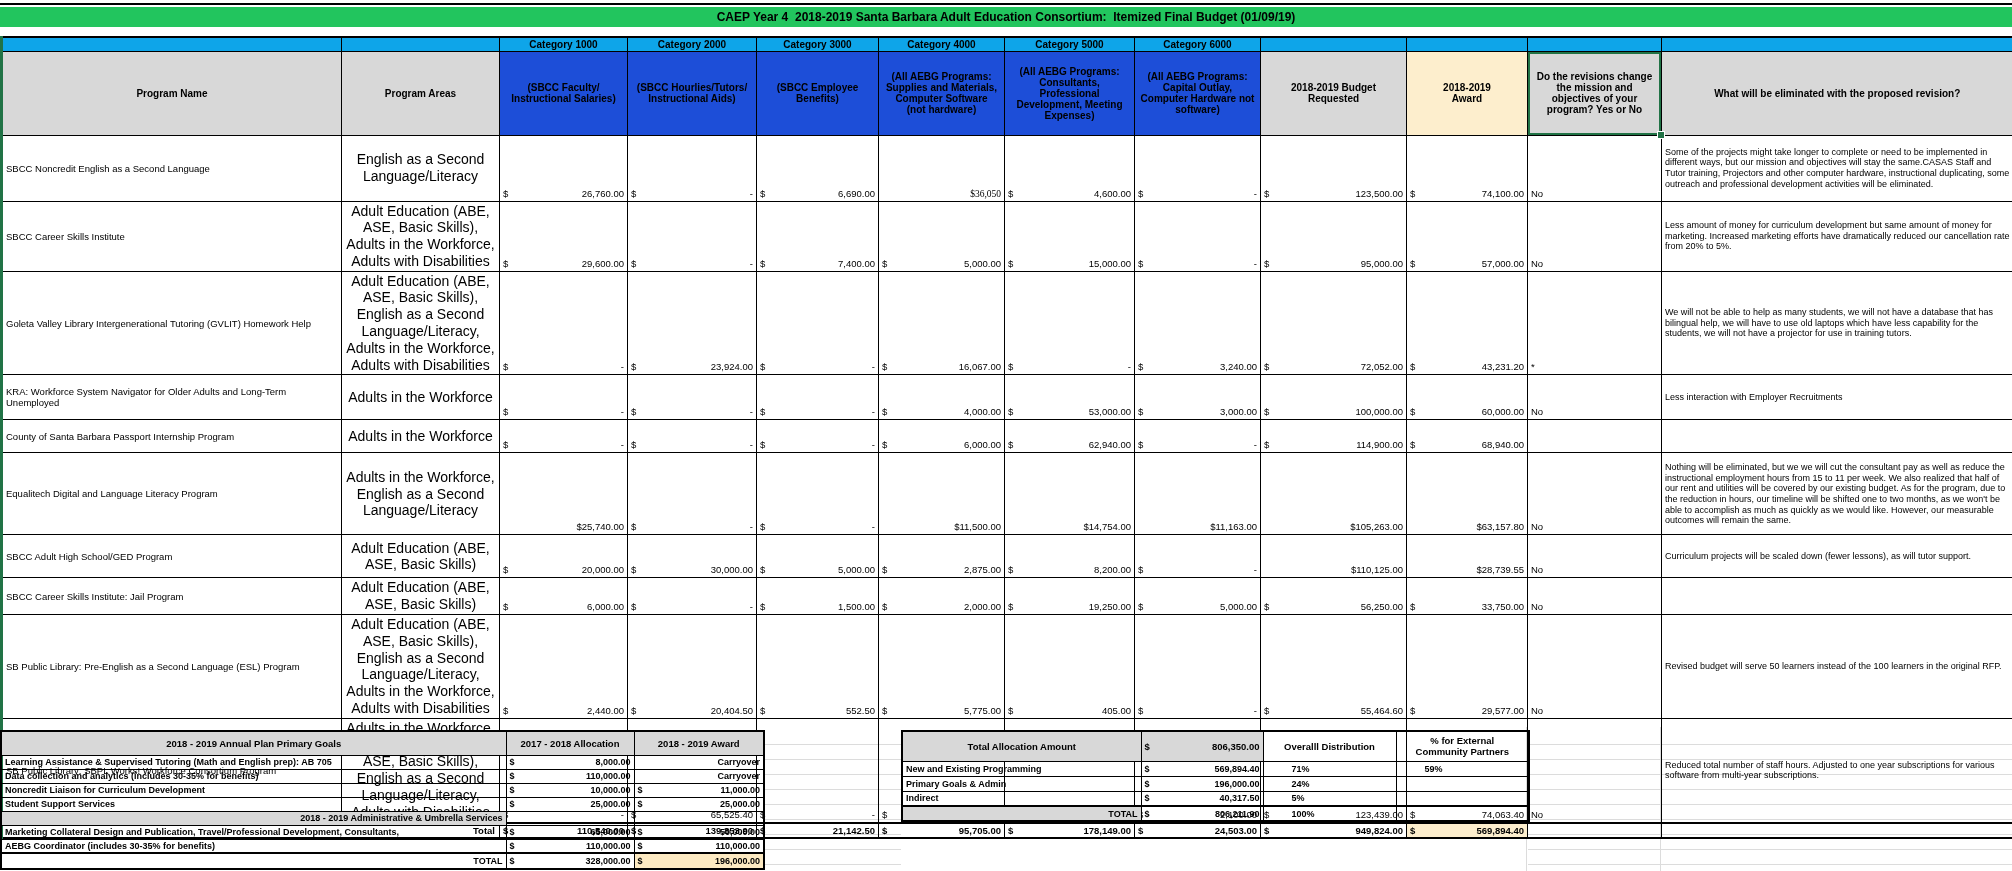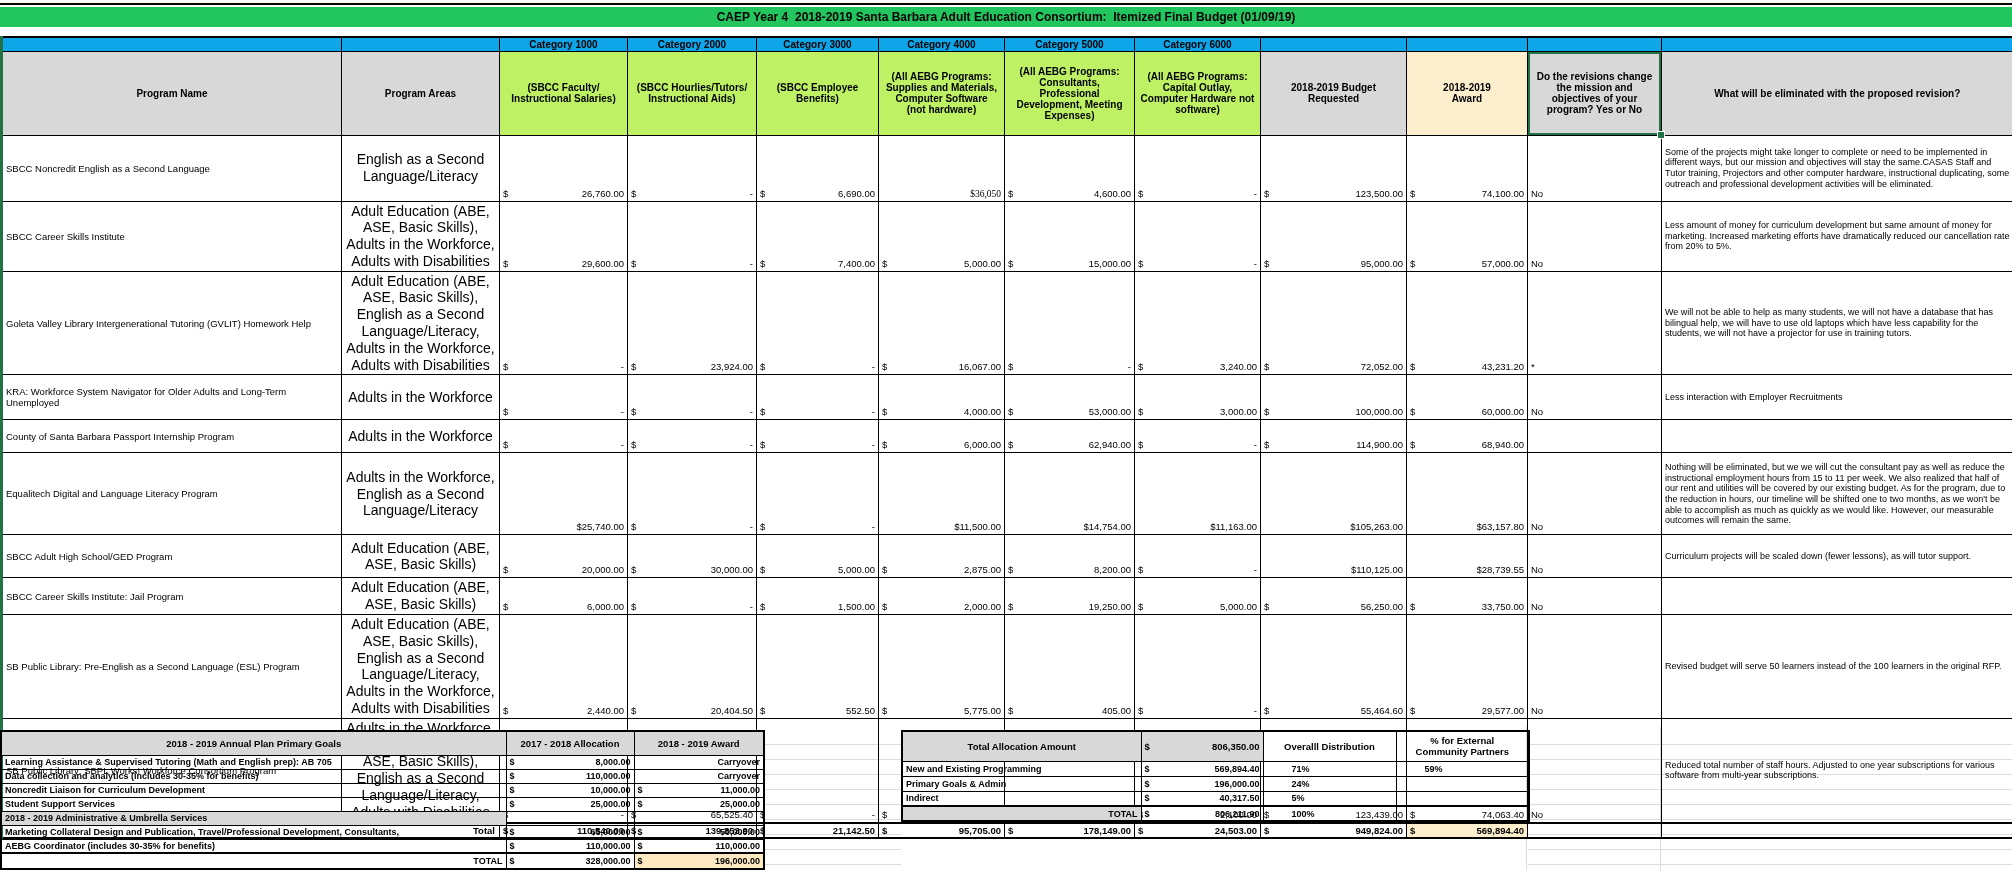--- a/index.html
+++ b/index.html
@@ -7,21 +7,21 @@
   .topline{position:absolute;top:3px;left:0;width:2012px;height:2px;background:#000;}
   .title-bar{position:absolute;top:7px;left:0;width:2012px;height:20px;background:#22c55e;
     display:flex;align-items:center;justify-content:center;font-weight:bold;font-size:12px;white-space:pre;}
   table.main{position:absolute;top:36px;left:0;width:2012px;border-collapse:collapse;table-layout:fixed;
     border:2px solid #000;border-left:3px solid #217346;}
   table.main td,table.main th{border:1px solid #000;padding:1px 3px;overflow:hidden;font-weight:normal;}
   tr.band{height:14px;}
   tr.band td{font-size:10px;font-weight:bold;text-align:center;background:#0ea5e9;padding:0;}
   tr.head{height:84px;}
   tr.head td{font-size:10px;font-weight:bold;text-align:center;vertical-align:middle;white-space:pre-line;background:#d8d8d8;}
-  tr.head td.cat{background:#bef264;}
+  tr.head td.cat{background:#1d4ed8;}
   tr.head td.award-h{background:#fdeecd;}
   tr.head td.rev-h{position:relative;overflow:visible;box-shadow:inset 0 0 0 2px #217346;}
   tr.head td.rev-h::after{content:"";position:absolute;right:-4px;bottom:-4px;width:6px;height:6px;background:#217346;border:1px solid #fff;}
   #main-rows td{font-size:9.5px;vertical-align:middle;}
   #main-rows td.c-name{text-align:left;}
   #main-rows td.c-areas{font-size:14px;text-align:center;line-height:1.2;}
   #main-rows td.c-m{vertical-align:bottom;padding-bottom:2px;}
   #main-rows td.c-rev{vertical-align:bottom;font-size:9.5px;padding-bottom:2px;}
   #main-rows td.c-elim{font-size:9px;line-height:1.18;vertical-align:middle;text-align:left;}
   #main-rows tr:nth-child(1){height:66px}#main-rows tr:nth-child(2){height:65px}
@@ -37,21 +37,21 @@
   tr.total-row td{border-top:2px solid #000;font-size:9.5px;font-weight:bold;vertical-align:middle;}
   tr.total-row td.t-label{text-align:right;padding-right:4px;}
   tr.total-row td.t-award{background:#fdeecd;}
   
   table.bt{position:absolute;border-collapse:collapse;table-layout:fixed;border:2px solid #000;}
   table.bt td{border:1px solid #000;padding:0 3px;overflow:hidden;font-size:9px;font-weight:bold;vertical-align:middle;}
   #plan-table{top:730px;left:0;width:763px;}
   #plan-table tr{height:14px;}
   #plan-table tr.bt-head{height:24px;}
   #plan-table tr.bt-head td{background:#d8d8d8;text-align:center;font-size:9.5px;white-space:pre-line;}
-  #plan-table tr.subheader td:first-child{background:#d8d8d8;text-align:left;}
+  #plan-table tr.subheader td:first-child{background:#d8d8d8;text-align:right;}
   #plan-table tr.bt-total{height:16px;}
   #plan-table tr.bt-total td{border-top:2px solid #000;}
   #plan-table tr.bt-total td.t-label{text-align:right;}
   #plan-table tr.bt-total td.t-award{background:#fdeac2;}
   #alloc-table{top:730px;left:901px;width:627px;}
   #alloc-table tr{height:15px;}
   #alloc-table tr.bt-head{height:30px;}
   #alloc-table tr.bt-head td{text-align:center;font-size:9.5px;white-space:pre-line;}
   #alloc-table tr.bt-head td.gray{background:#d8d8d8;}
   #alloc-table td.center{text-align:left;padding-left:28px;}

